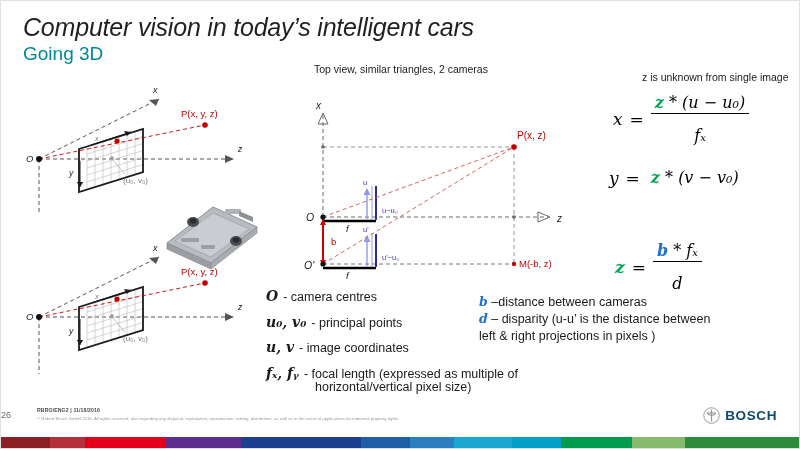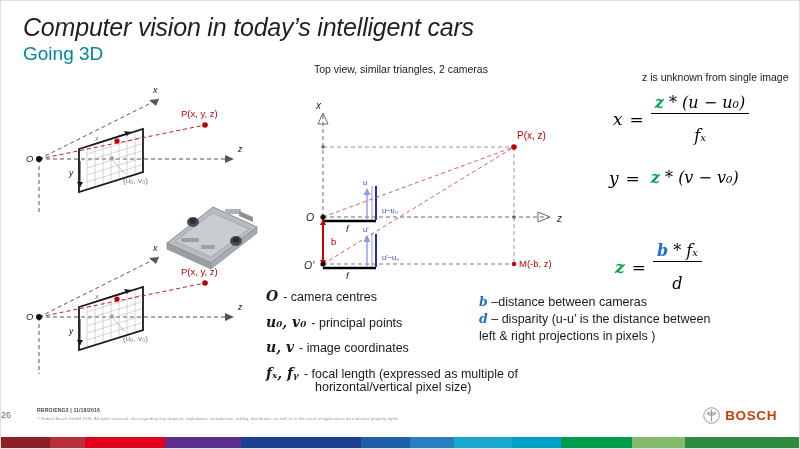--- a/index.html
+++ b/index.html
@@ -37,21 +37,21 @@
   .legend-right{position:absolute;font-size:12.5px;color:#1a1a1a;line-height:1.35;}
   .legend-right .bb{font-family:"DejaVu Serif",serif;font-style:italic;}
 
   
   .pagenum{position:absolute;left:0;top:409px;font-size:9px;color:#6b6b6b;}
   .foot1{position:absolute;left:36px;top:406px;font-size:5.2px;color:#4d4d4d;
          font-weight:bold;letter-spacing:0.1px;white-space:nowrap;}
   .foot2{position:absolute;left:36px;top:415px;font-size:4.3px;color:#9a9a9a;
          white-space:nowrap;}
   .bosch{position:absolute;right:22px;top:406px;display:flex;align-items:center;gap:5px;}
-  .bosch-word{color:#c2410c;font-weight:bold;font-size:13.5px;letter-spacing:0.6px;}
+  .bosch-word{color:#0c4a6e;font-weight:bold;font-size:13.5px;letter-spacing:0.6px;}
   .colorbar{position:absolute;left:0;bottom:0;width:800px;height:11px;display:flex;}
   .colorbar span{height:100%;}
 
   
   svg text{font-family:"Liberation Sans",sans-serif;}
   .d-red{fill:#c00000;}
   .d-blue{fill:#3b3bcd;}
   .d-gray{fill:#7a7a7a;}
   .d-dark{fill:#1a1a1a;}
 </style>

